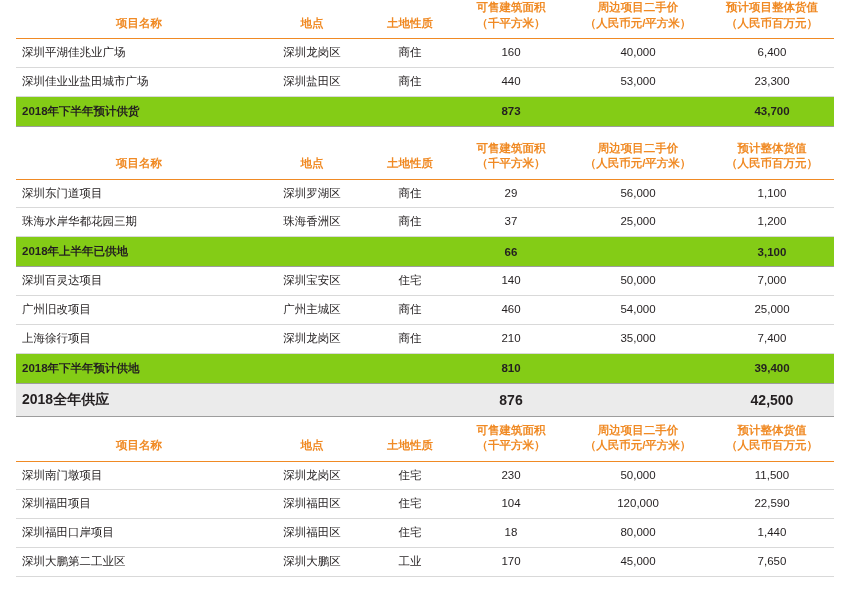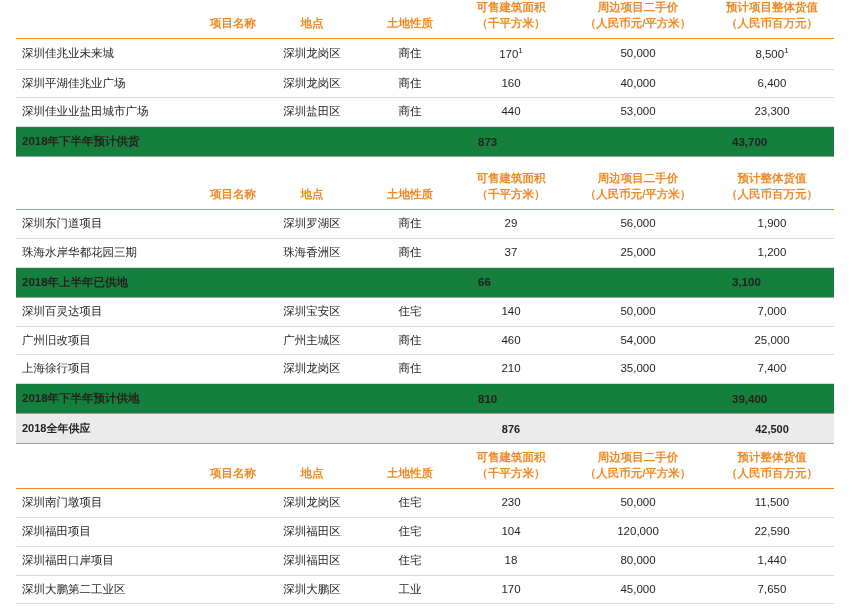--- a/index.html
+++ b/index.html
@@ -38,51 +38,51 @@
   .hdr-row th {
     color: #f08a24;
     font-weight: bold;
     font-size: 11.5px;
     padding: 0 4px 7px 4px;
     vertical-align: bottom;
     line-height: 1.35;
     border-bottom: 1.6px solid #f08a24;
     margin-top: 9px;
   }
-  .hdr-row th.left   { text-align: right; padding-left: 6px; }
+  .hdr-row th.left   { text-align: center; padding-left: 6px; }
   .hdr-row th.center { text-align: center; }
   .hdr-row th .sub   { display: block; font-weight: bold; }
 
   .data-row td {
     padding: 7px 4px;
     border-bottom: 1px solid #d9d9d9;
     font-size: 11.5px;
     color: #231f20;
     line-height: 1.2;
   }
   .data-row td.left   { text-align: left; padding-left: 6px; }
   .data-row td.center { text-align: center; }
   .data-row td.num    { text-align: center; }
 
   .total-row td {
-    padding: 7px 22px;
+    padding: 7px 8px;
     font-weight: bold;
     font-size: 11.5px;
-    background: #15803d;
+    background: #84cc16;
     border-top: 1.4px solid #9d9d9d;
     border-bottom: 1.4px solid #9d9d9d;
     color: #231f20;
   }
   .total-row td.left   { text-align: left; padding-left: 6px; }
-  .total-row td.center { }
+  .total-row td.center { text-align: center; }
 
   .grand-row td {
     padding: 7px 20px;
     font-weight: bold;
-    font-size: 11px;
+    font-size: 14px;
     background: #ebebeb;
     border-top: 1.4px solid #9d9d9d;
     border-bottom: 1.4px solid #9d9d9d;
     color: #231f20;
   }
   .grand-row td.left   { text-align: left; padding-left: 6px; }
   .grand-row td.center { text-align: center; }
 
   .spacer { height: 14px; }
   .spacer-sm { height: 6px; }
@@ -117,28 +117,20 @@
           <span class="sub">（人民币元/平方米）</span>
         </th>
         <th class="center">
           <span>预计项目整体货值</span>
           <span class="sub">（人民币百万元）</span>
         </th>
       </tr>
     </thead>
     <tbody>
       <tr class="data-row">
-        <td class="left">深圳佳兆业未来城</td>
-        <td class="center">深圳龙岗区</td>
-        <td class="center">商住</td>
-        <td class="num"><span>170</span><sup>1</sup></td>
-        <td class="num">50,000</td>
-        <td class="num"><span>8,500</span><sup>1</sup></td>
-      </tr>
-      <tr class="data-row">
         <td class="left">深圳平湖佳兆业广场</td>
         <td class="center">深圳龙岗区</td>
         <td class="center">商住</td>
         <td class="num">160</td>
         <td class="num">40,000</td>
         <td class="num">6,400</td>
       </tr>
       <tr class="data-row">
         <td class="left">深圳佳业业盐田城市广场</td>
         <td class="center">深圳盐田区</td>
@@ -188,21 +180,21 @@
         </th>
       </tr>
     </thead>
     <tbody>
       <tr class="data-row">
         <td class="left">深圳东门道项目</td>
         <td class="center">深圳罗湖区</td>
         <td class="center">商住</td>
         <td class="num">29</td>
         <td class="num">56,000</td>
-        <td class="num">1,900</td>
+        <td class="num">1,100</td>
       </tr>
       <tr class="data-row">
         <td class="left">珠海水岸华都花园三期</td>
         <td class="center">珠海香洲区</td>
         <td class="center">商住</td>
         <td class="num">37</td>
         <td class="num">25,000</td>
         <td class="num">1,200</td>
       </tr>
       <tr class="total-row">

